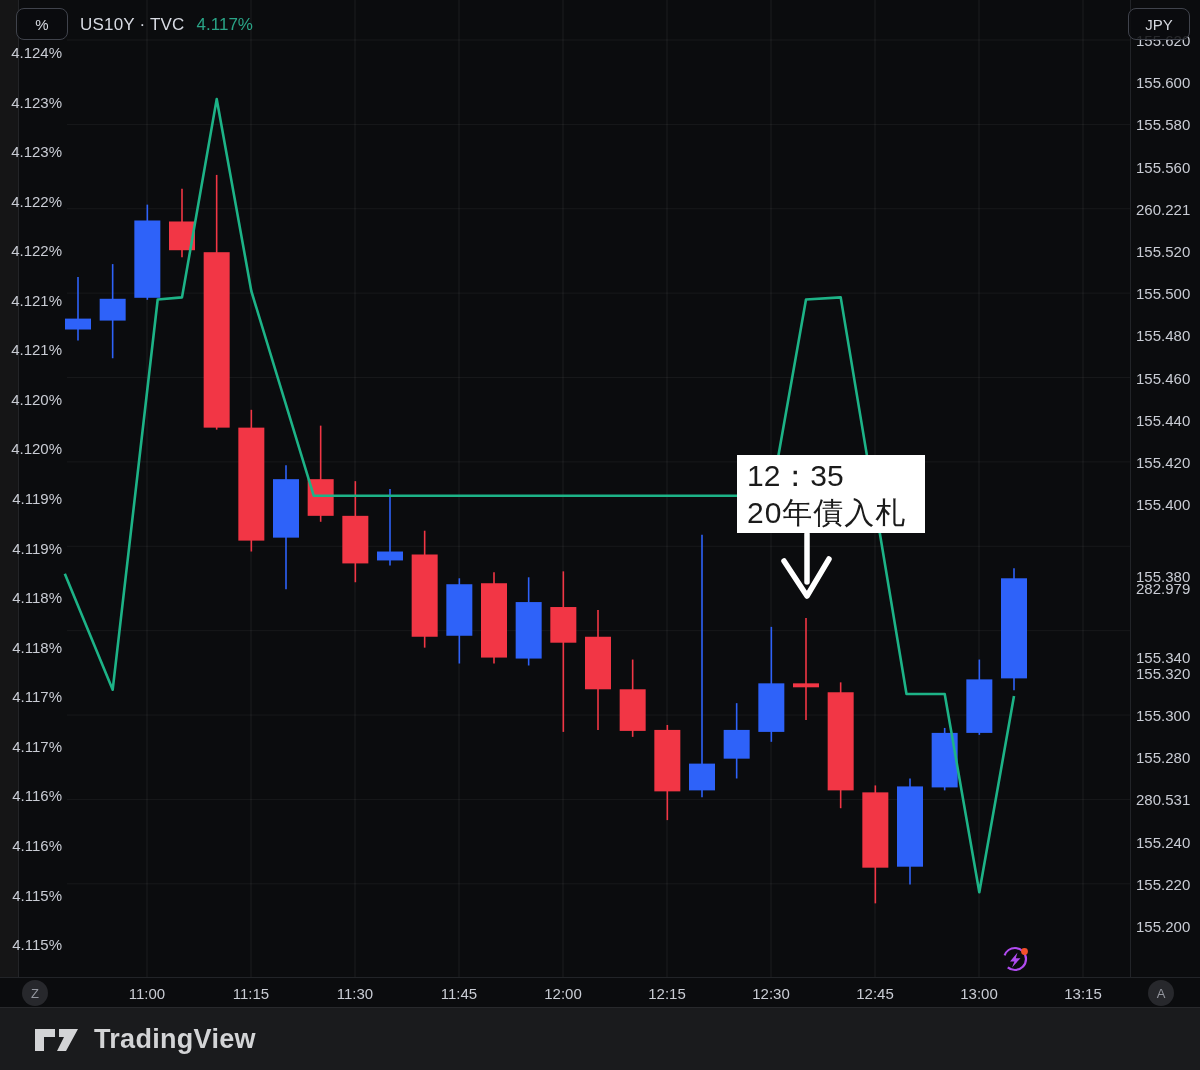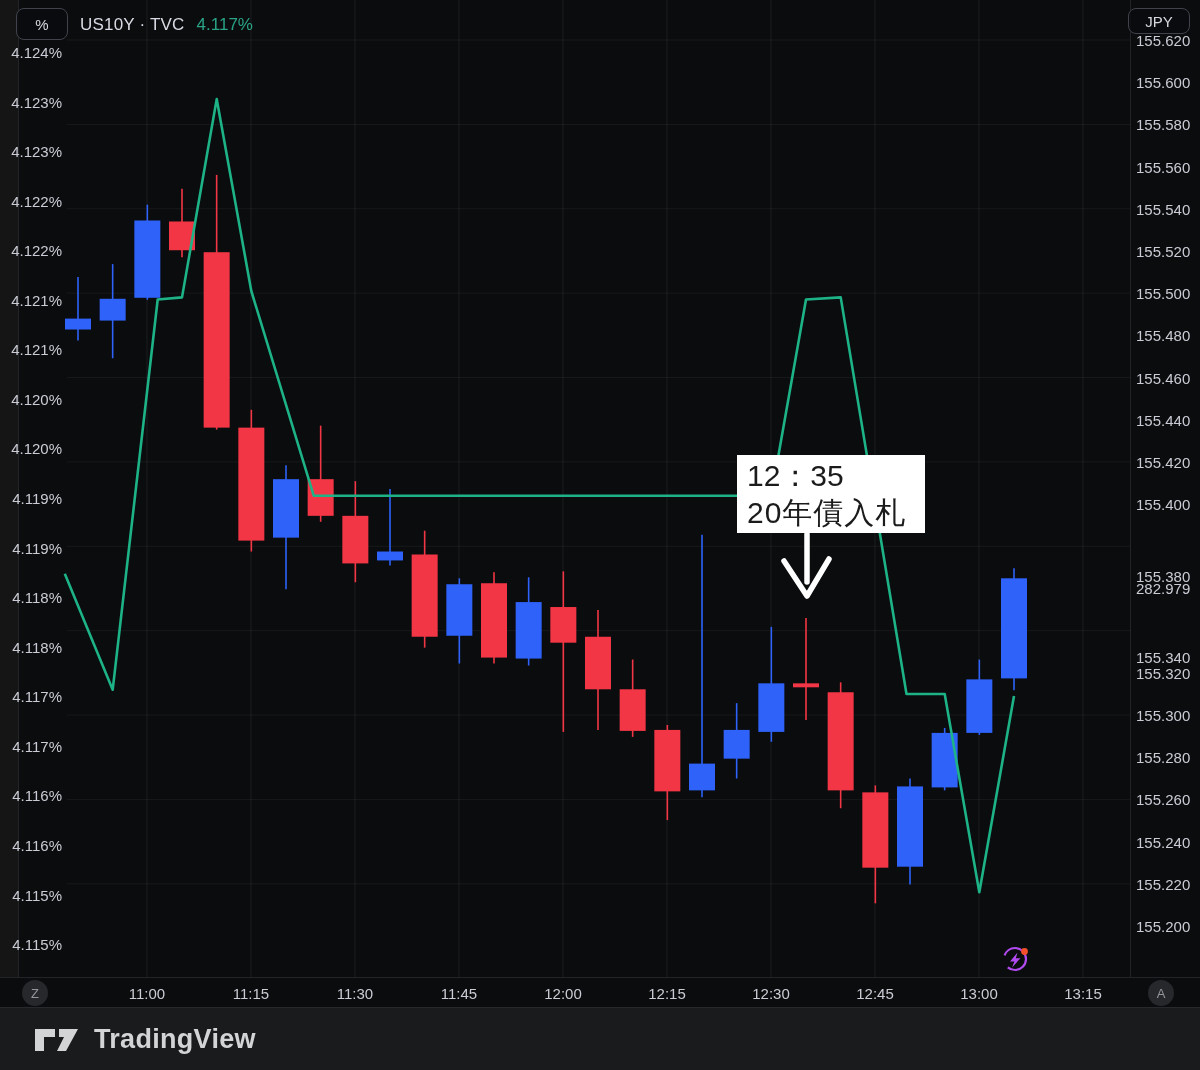--- a/index.html
+++ b/index.html
@@ -4,21 +4,21 @@
 <style>
   html,body{margin:0;padding:0;background:#0b0c0e;width:1200px;height:1070px;overflow:hidden;
     font-family:"Liberation Sans",sans-serif;-webkit-font-smoothing:antialiased;}
   .abs{position:absolute;}
   #stage{position:relative;width:1200px;height:1070px;background:#0b0c0e;}
   #left-strip{left:0;top:0;width:18px;height:1007px;background:#151516;border-right:1px solid #232427;}
   #chart-svg{left:0;top:0;}
   .pill{box-sizing:border-box;border:1px solid #40434c;border-radius:8px;background:rgba(11,12,14,.85);
     color:#d6d9e0;font-size:15px;display:flex;align-items:center;justify-content:center;cursor:pointer;}
   #unit-btn{left:16px;top:8px;width:52px;height:32px;}
-  #jpy-btn{left:1128px;top:8px;width:62px;height:26px;}
+  #jpy-btn{left:1128px;top:8px;width:62px;height:32px;}
   #title-row{left:80px;top:13px;height:24px;display:flex;align-items:center;gap:12px;}
   #symbol{color:#d8dbe3;font-size:17px;letter-spacing:.2px;}
   #last-val{font-size:17px;}
   .pr-label{position:absolute;color:#c9ccd4;font-size:15px;line-height:15px;}
   .pl{width:62px;text-align:right;}
   .t-label{position:absolute;color:#c9ccd4;font-size:15px;top:7px;transform:translateX(-50%);}
   #time-axis{left:0;top:977px;width:1200px;height:30px;border-top:1px solid #222428;background:#0b0c0e;cursor:ew-resize;}
   .badge{position:absolute;width:26px;height:26px;border-radius:50%;background:#27282c;color:#93969e;
     font-size:13px;display:flex;align-items:center;justify-content:center;top:2px;cursor:pointer;}
   #price-axis-right{left:1131px;top:0;width:69px;height:977px;cursor:ns-resize;}
@@ -151,35 +151,35 @@
       <div class="pr-label pl" style="top: 788.4px;">4.116%</div>
       <div class="pr-label pl" style="top: 837.96px;">4.116%</div>
       <div class="pr-label pl" style="top: 887.52px;">4.115%</div>
       <div class="pr-label pl" style="top: 937.08px;">4.115%</div>
     </div>
   <div id="price-axis-right" class="abs">
       <div class="pr-label" style="left: 5px; top: 33px;">155.620</div>
       <div class="pr-label" style="left: 5px; top: 75.19px;">155.600</div>
       <div class="pr-label" style="left: 5px; top: 117.38px;">155.580</div>
       <div class="pr-label" style="left: 5px; top: 159.57px;">155.560</div>
-      <div class="pr-label" style="left: 5px; top: 201.76px;">155.540</div>
+      <div class="pr-label" style="left: 5px; top: 201.76px;">260.221</div>
       <div class="pr-label" style="left: 5px; top: 243.95px;">155.520</div>
       <div class="pr-label" style="left: 5px; top: 286.14px;">155.500</div>
       <div class="pr-label" style="left: 5px; top: 328.33px;">155.480</div>
       <div class="pr-label" style="left: 5px; top: 370.52px;">155.460</div>
       <div class="pr-label" style="left: 5px; top: 412.71px;">155.440</div>
       <div class="pr-label" style="left: 5px; top: 454.9px;">155.420</div>
       <div class="pr-label" style="left: 5px; top: 497.09px;">155.400</div>
       <div class="pr-label" style="left: 5px; top: 569px;">155.380</div>
       <div class="pr-label" style="left: 5px; top: 581.47px;">282.979</div>
       <div class="pr-label" style="left: 5px; top: 650px;">155.340</div>
       <div class="pr-label" style="left: 5px; top: 665.85px; text-align: center;">155.320</div>
       <div class="pr-label" style="left: 5px; top: 708.04px;">155.300</div>
       <div class="pr-label" style="left: 5px; top: 750.23px;">155.280</div>
-      <div class="pr-label" style="left: 5px; top: 792.42px;">155.260</div>
+      <div class="pr-label" style="left: 5px; top: 792.42px;">280.531</div>
       <div class="pr-label" style="left: 5px; top: 834.61px;">155.240</div>
       <div class="pr-label" style="left: 5px; top: 876.8px;">155.220</div>
       <div class="pr-label" style="left: 5px; top: 918.99px;">155.200</div>
     </div>
 
   <div id="unit-btn" class="abs pill">%</div>
   <div id="title-row" class="abs">
     <span id="symbol">US10Y · TVC</span>
     <span id="last-val" style="color: rgb(42, 164, 135);">4.117%</span>
   </div>

